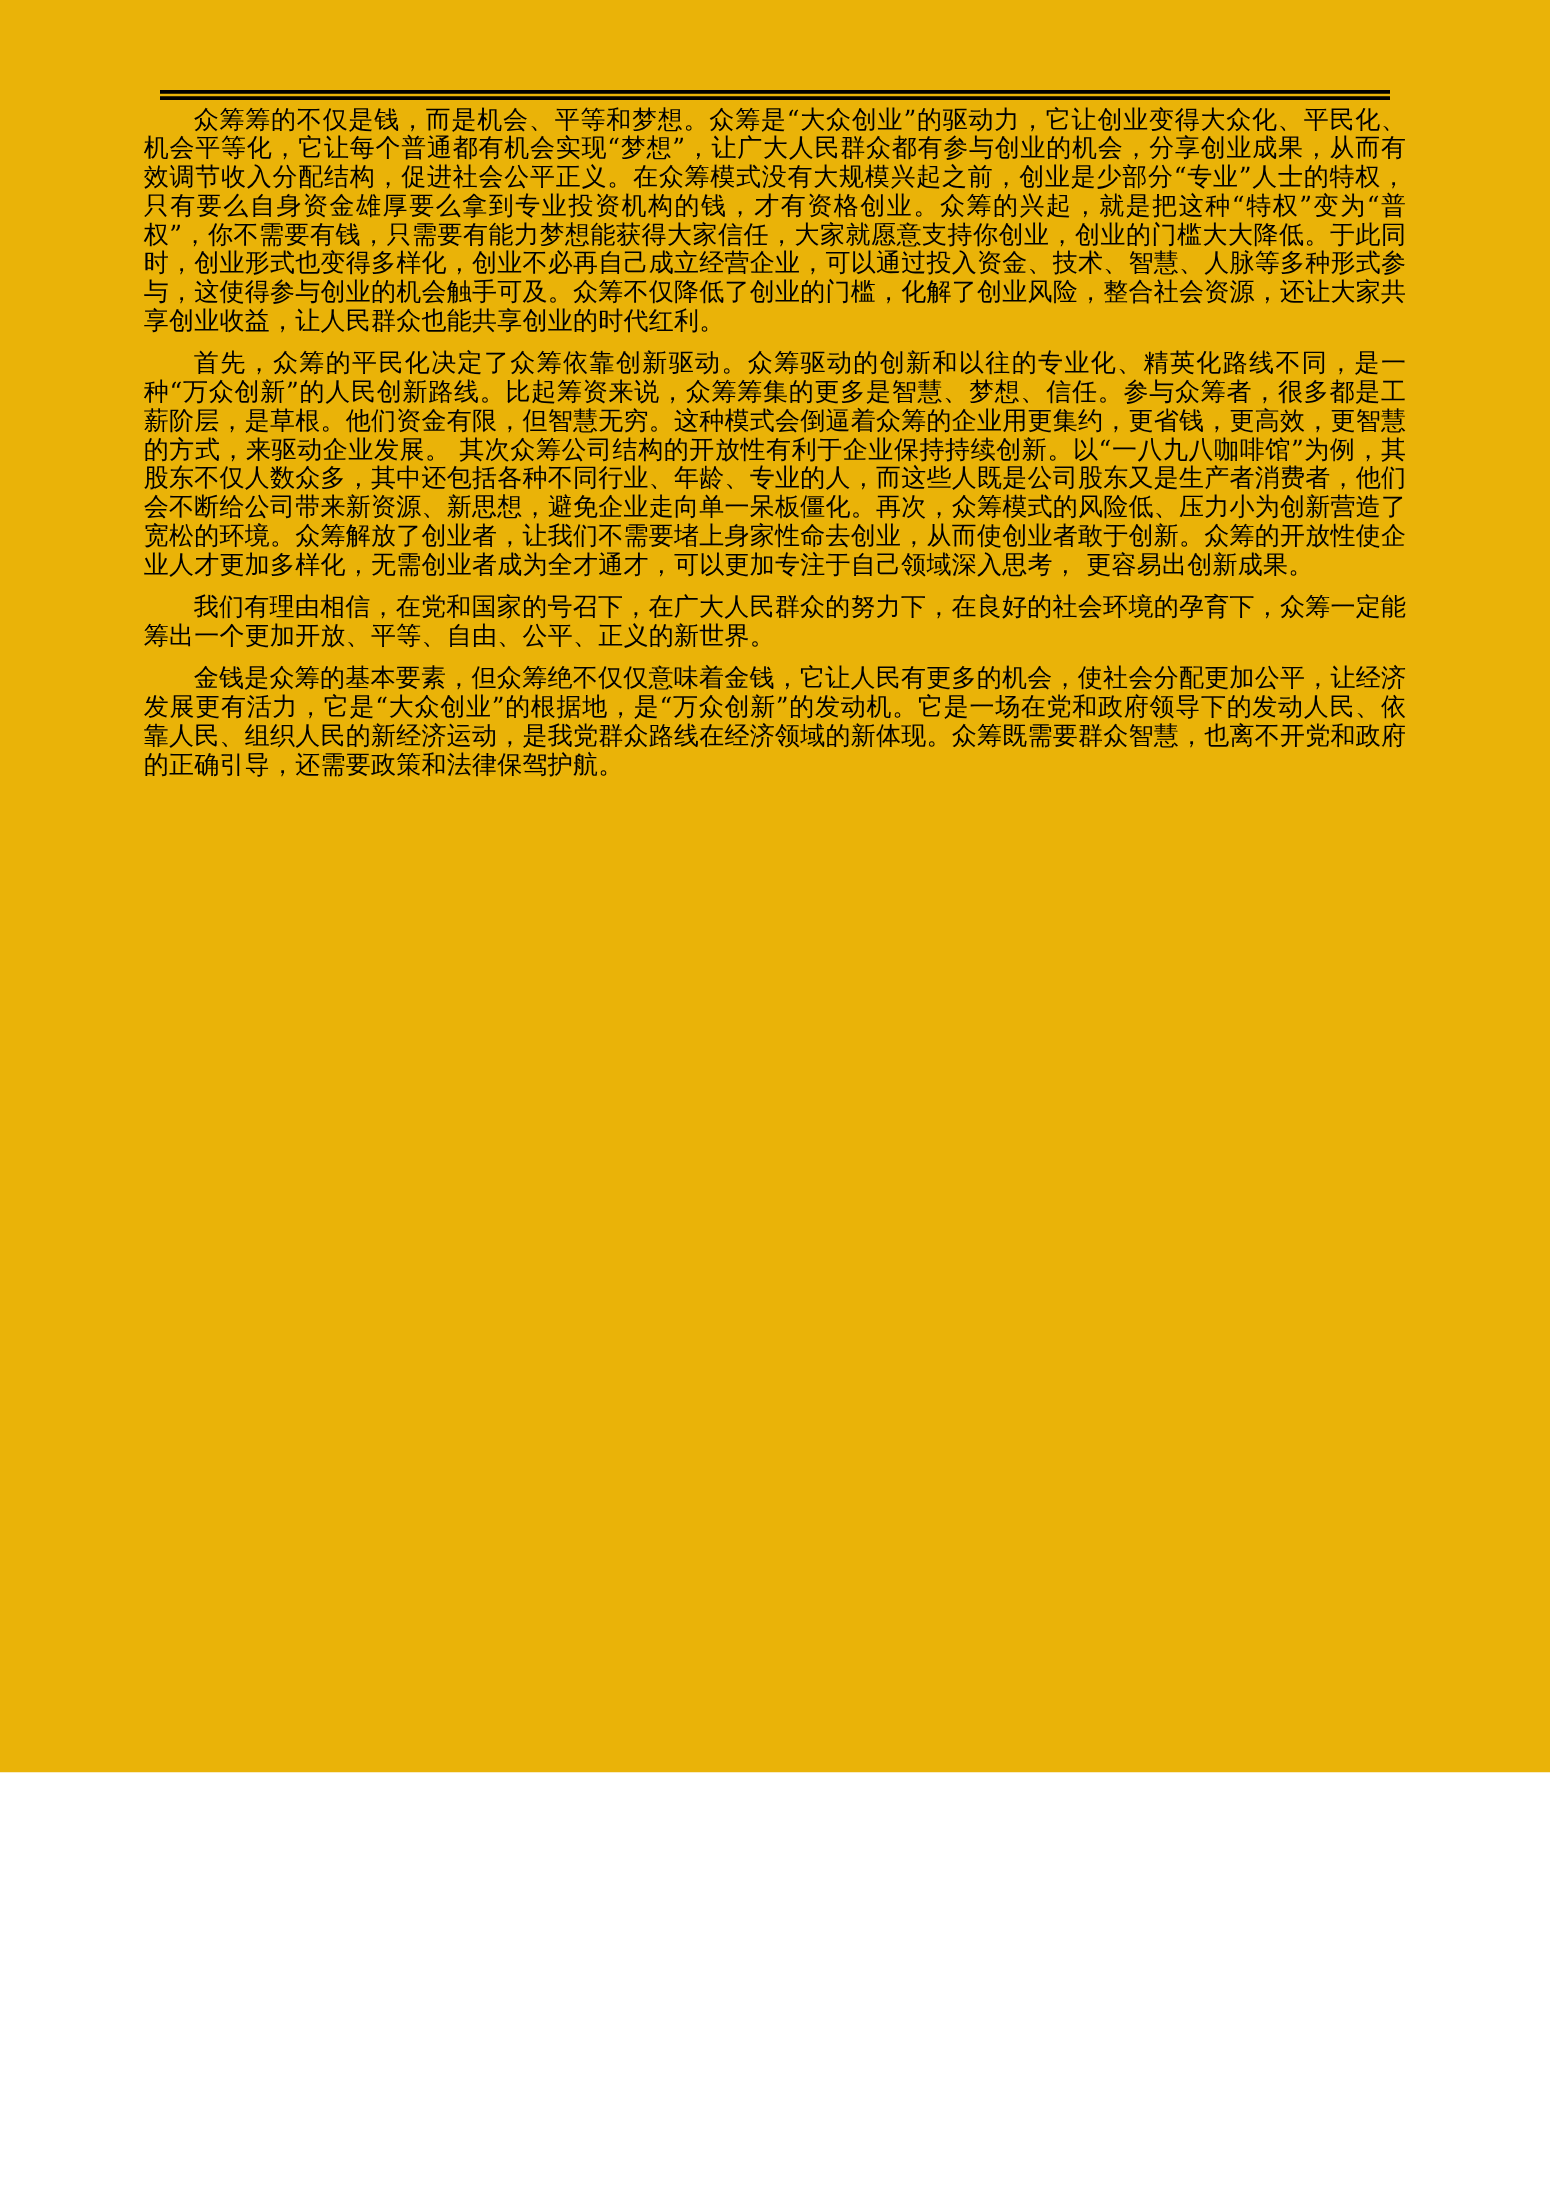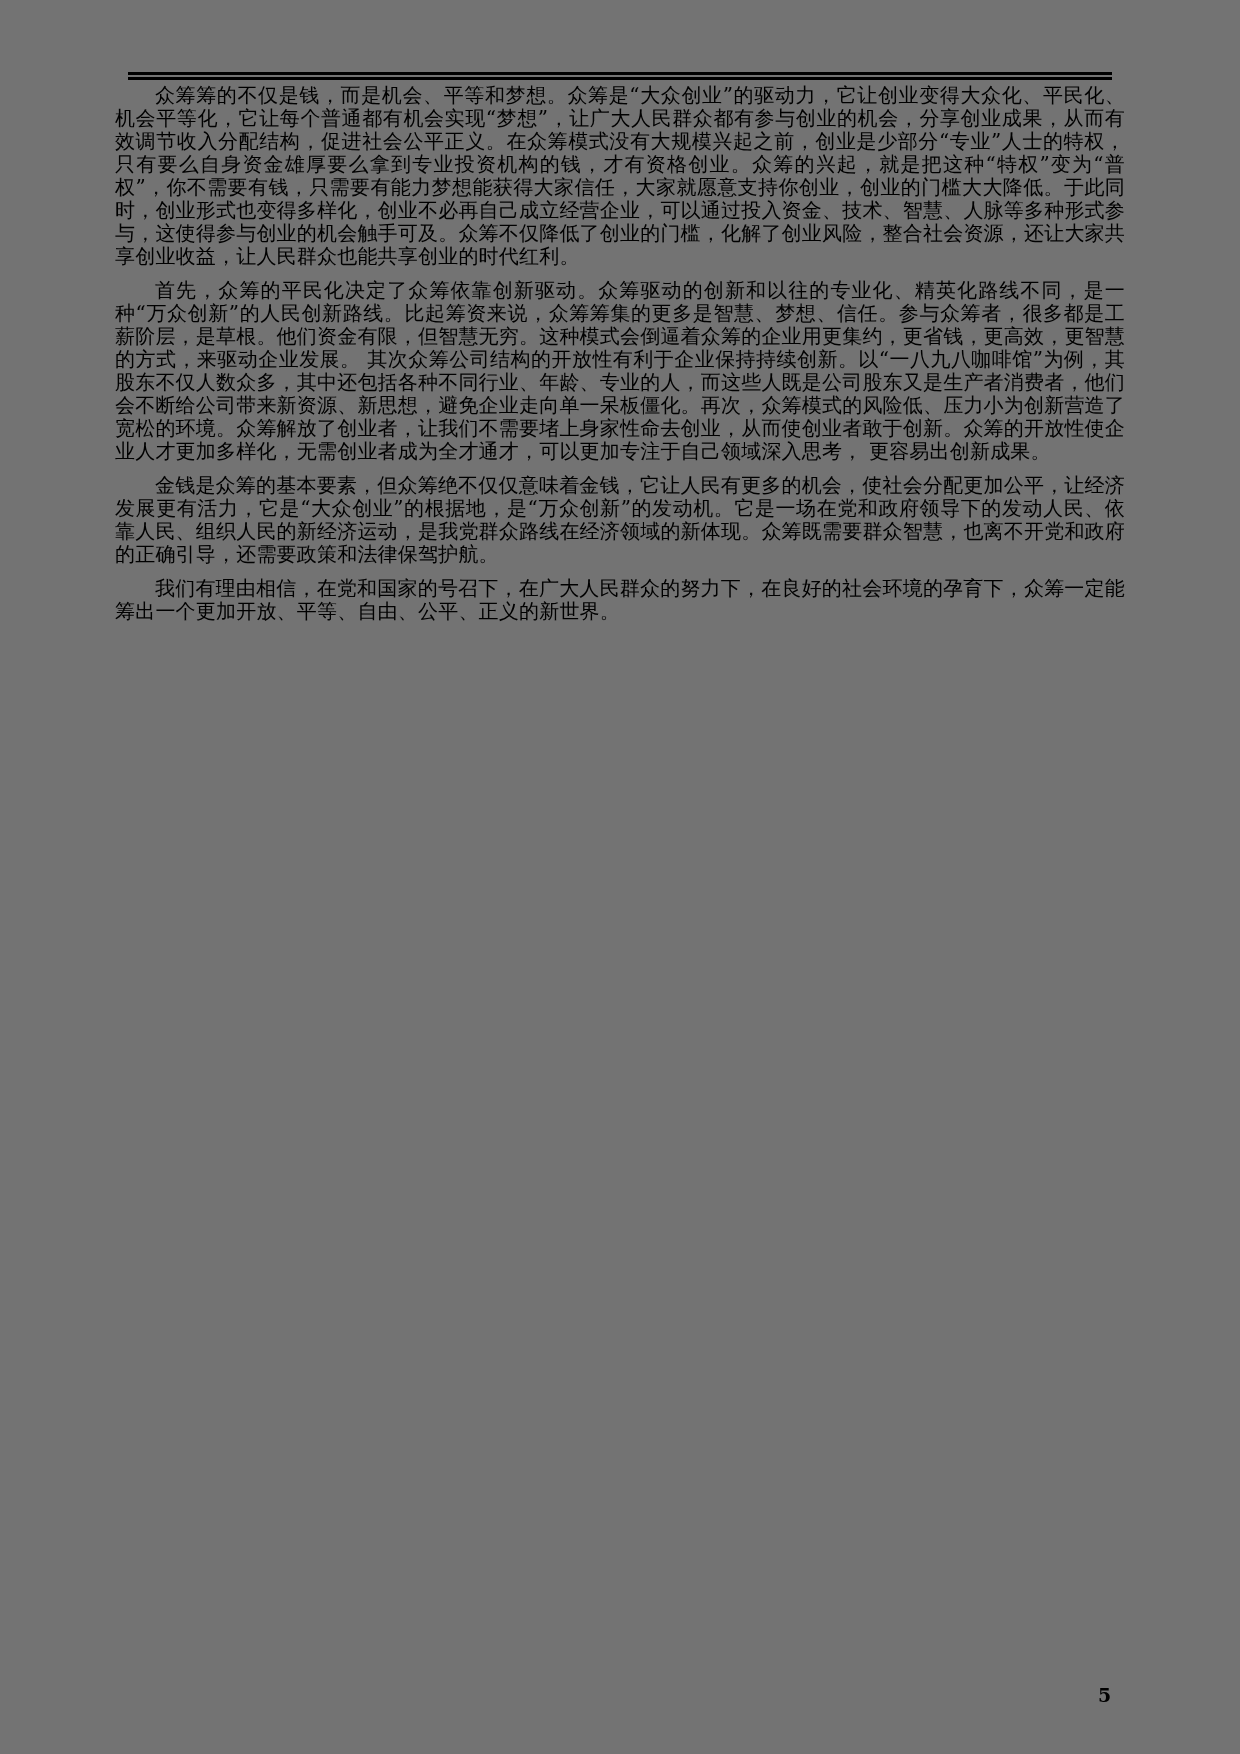--- a/index.html
+++ b/index.html
@@ -3,22 +3,22 @@
 <meta charset="utf-8">
 <style>
   html, body {
     margin: 0;
     padding: 0;
     background: #ffffff;
   }
   .page {
     position: relative;
     width: 1240px;
-    height: 1754px;
-    background: #737373;
+    height: 1418px;
+    background: #eab308;
     overflow: hidden;
     font-family: "DejaVu Serif", "Liberation Serif", serif;
     color: #000000;
   }
   .header-rule {
     position: absolute;
     left: 128px;
     top: 72px;
     width: 984px;
     height: 2px;
@@ -51,17 +51,17 @@
   }
 </style>
 </head>
 <body>
 
 <div class="page">
   <div class="header-rule"></div>
   <div class="content">
     <p>众筹筹的不仅是钱，而是机会、平等和梦想。众筹是“大众创业”的驱动力，它让创业变得大众化、平民化、机会平等化，它让每个普通都有机会实现“梦想”，让广大人民群众都有参与创业的机会，分享创业成果，从而有效调节收入分配结构，促进社会公平正义。在众筹模式没有大规模兴起之前，创业是少部分“专业”人士的特权，只有要么自身资金雄厚要么拿到专业投资机构的钱，才有资格创业。众筹的兴起，就是把这种“特权”变为“普权”，你不需要有钱，只需要有能力梦想能获得大家信任，大家就愿意支持你创业，创业的门槛大大降低。于此同时，创业形式也变得多样化，创业不必再自己成立经营企业，可以通过投入资金、技术、智慧、人脉等多种形式参与，这使得参与创业的机会触手可及。众筹不仅降低了创业的门槛，化解了创业风险，整合社会资源，还让大家共享创业收益，让人民群众也能共享创业的时代红利。</p>
     <p>首先，众筹的平民化决定了众筹依靠创新驱动。众筹驱动的创新和以往的专业化、精英化路线不同，是一种“万众创新”的人民创新路线。比起筹资来说，众筹筹集的更多是智慧、梦想、信任。参与众筹者，很多都是工薪阶层，是草根。他们资金有限，但智慧无穷。这种模式会倒逼着众筹的企业用更集约，更省钱，更高效，更智慧的方式，来驱动企业发展。 其次众筹公司结构的开放性有利于企业保持持续创新。以“一八九八咖啡馆”为例，其股东不仅人数众多，其中还包括各种不同行业、年龄、专业的人，而这些人既是公司股东又是生产者消费者，他们会不断给公司带来新资源、新思想，避免企业走向单一呆板僵化。再次，众筹模式的风险低、压力小为创新营造了宽松的环境。众筹解放了创业者，让我们不需要堵上身家性命去创业，从而使创业者敢于创新。众筹的开放性使企业人才更加多样化，无需创业者成为全才通才，可以更加专注于自己领域深入思考， 更容易出创新成果。</p>
+    <p>我们有理由相信，在党和国家的号召下，在广大人民群众的努力下，在良好的社会环境的孕育下，众筹一定能筹出一个更加开放、平等、自由、公平、正义的新世界。</p>
     <p>金钱是众筹的基本要素，但众筹绝不仅仅意味着金钱，它让人民有更多的机会，使社会分配更加公平，让经济发展更有活力，它是“大众创业”的根据地，是“万众创新”的发动机。它是一场在党和政府领导下的发动人民、依靠人民、组织人民的新经济运动，是我党群众路线在经济领域的新体现。众筹既需要群众智慧，也离不开党和政府的正确引导，还需要政策和法律保驾护航。</p>
-    <p>我们有理由相信，在党和国家的号召下，在广大人民群众的努力下，在良好的社会环境的孕育下，众筹一定能筹出一个更加开放、平等、自由、公平、正义的新世界。</p>
   </div>
   <div class="page-number">5</div>
 </div>
 
 </body></html>

